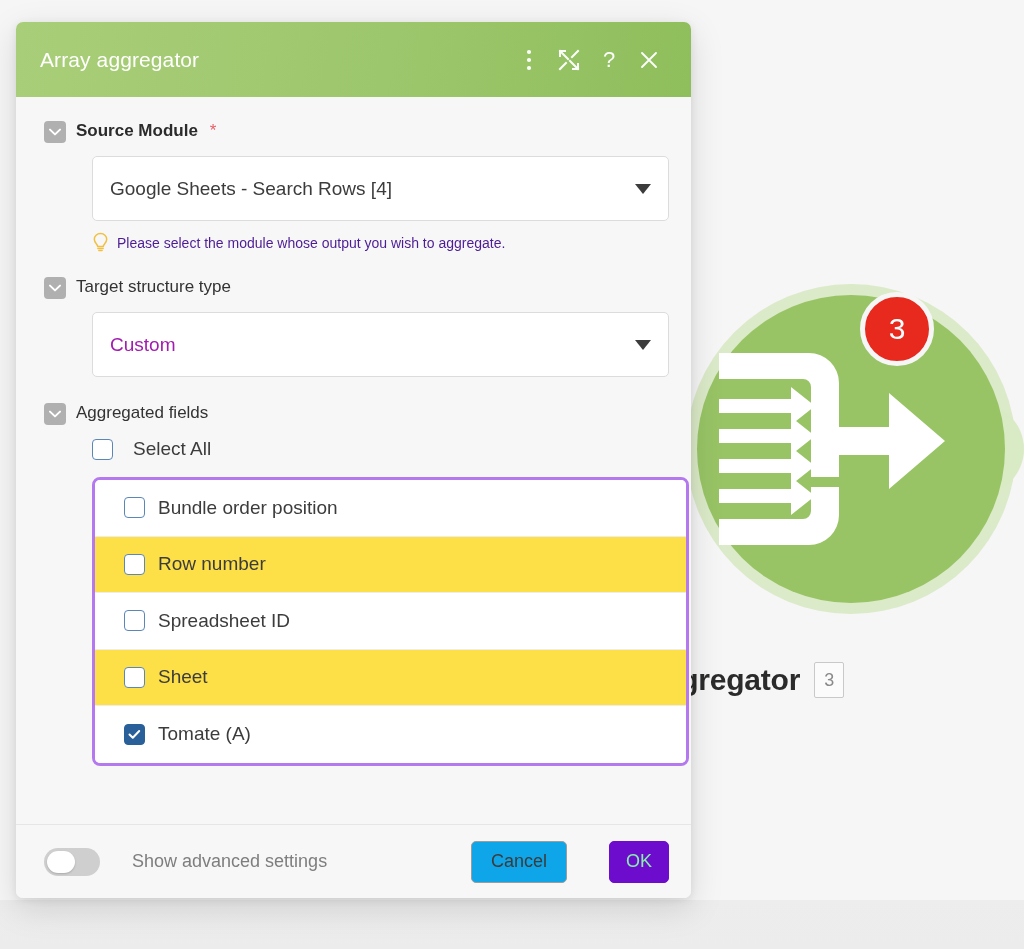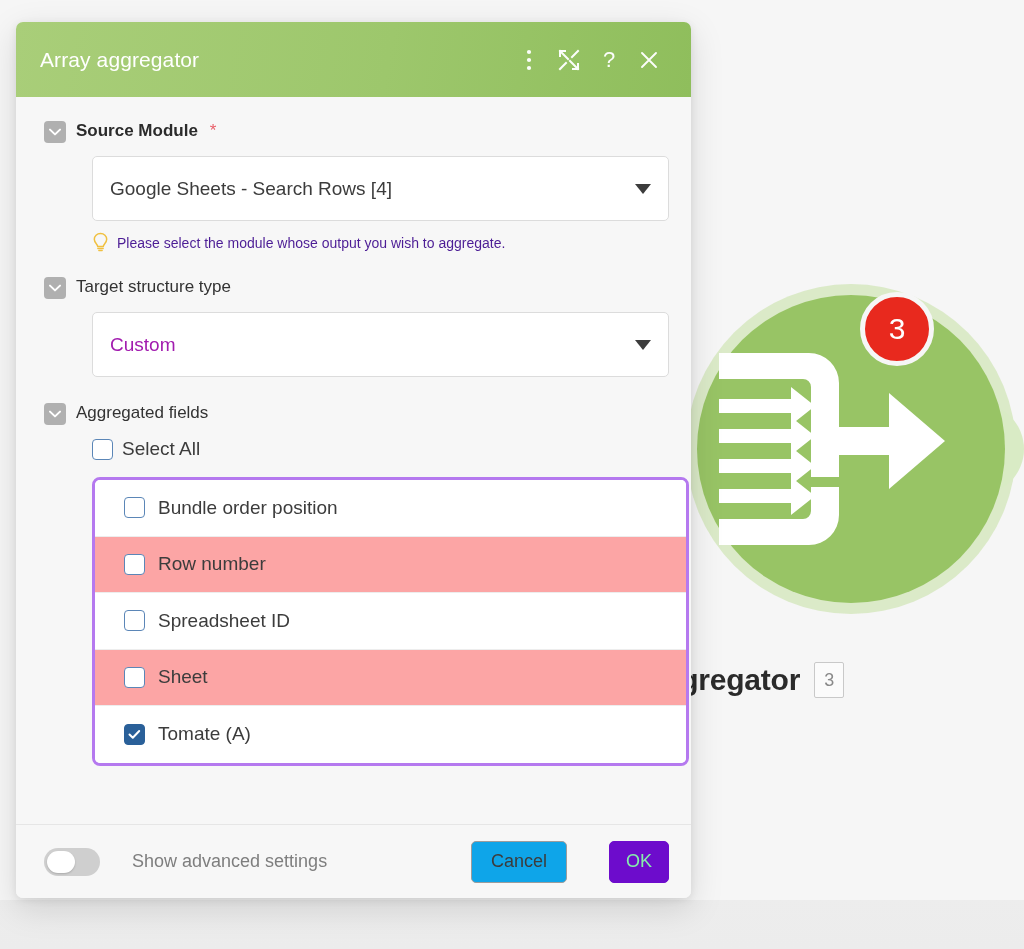--- a/index.html
+++ b/index.html
@@ -225,21 +225,21 @@
     margin-bottom: 24px;
   }
   .hint-text {
     font-size: 14px;
     color: #4c1d95;
   }
 
   .select-all-row {
     display: flex;
     align-items: center;
-    gap: 9px;
+    gap: 20px;
     padding-left: 48px;
     margin-top: 2px;
     margin-bottom: 17px;
     cursor: pointer;
   }
   .select-all-row .cb-label { font-size: 19px; color: #3c3c3c; }
 
   
   .cb {
     width: 21px; height: 21px;
@@ -272,21 +272,21 @@
   .field-row {
     height: 56.5px;
     display: flex;
     align-items: center;
     gap: 13px;
     padding-left: 29px;
     border-bottom: 1px solid #ededed;
     background: #ffffff;
     cursor: pointer;
   }
-  .field-row.alt { background: #fca5a5; }
+  .field-row.alt { background: #fde047; }
   .field-row:last-child { border-bottom: none; }
   .field-row .row-label {
     font-size: 19px;
     color: #3c3c3c;
   }
 
   
   #dialog-footer {
     flex: none;
     height: 74px;

